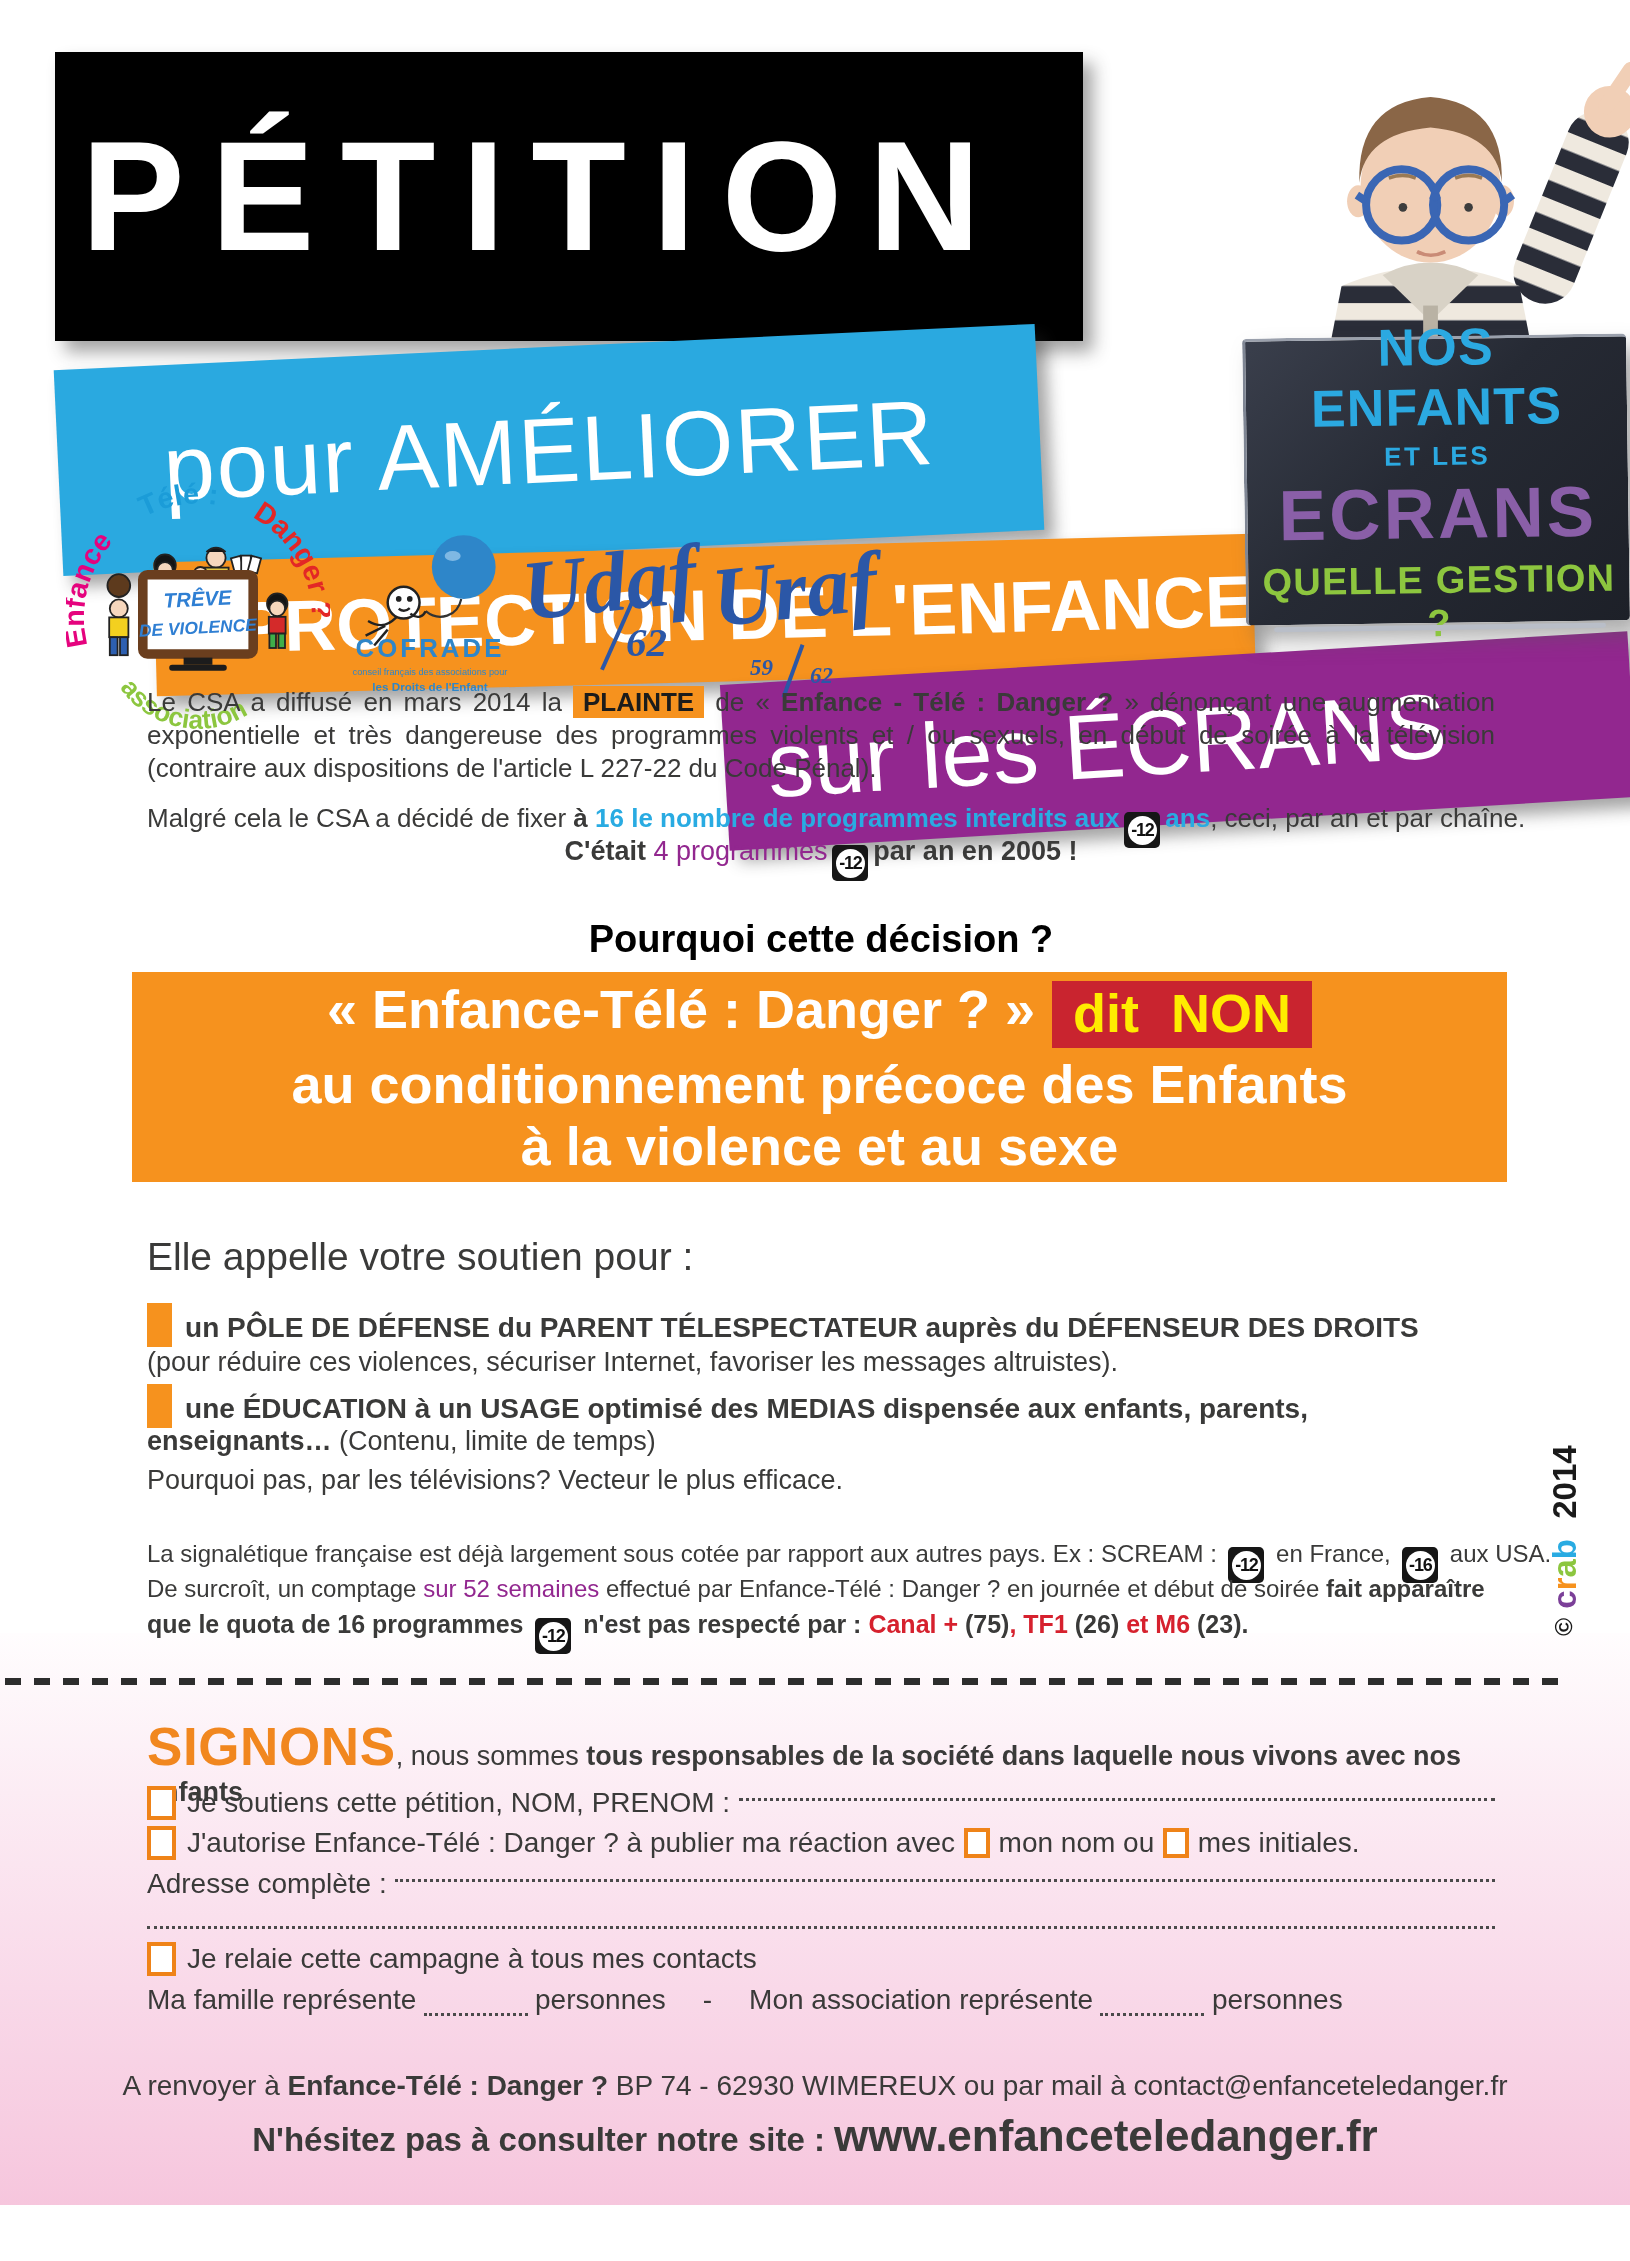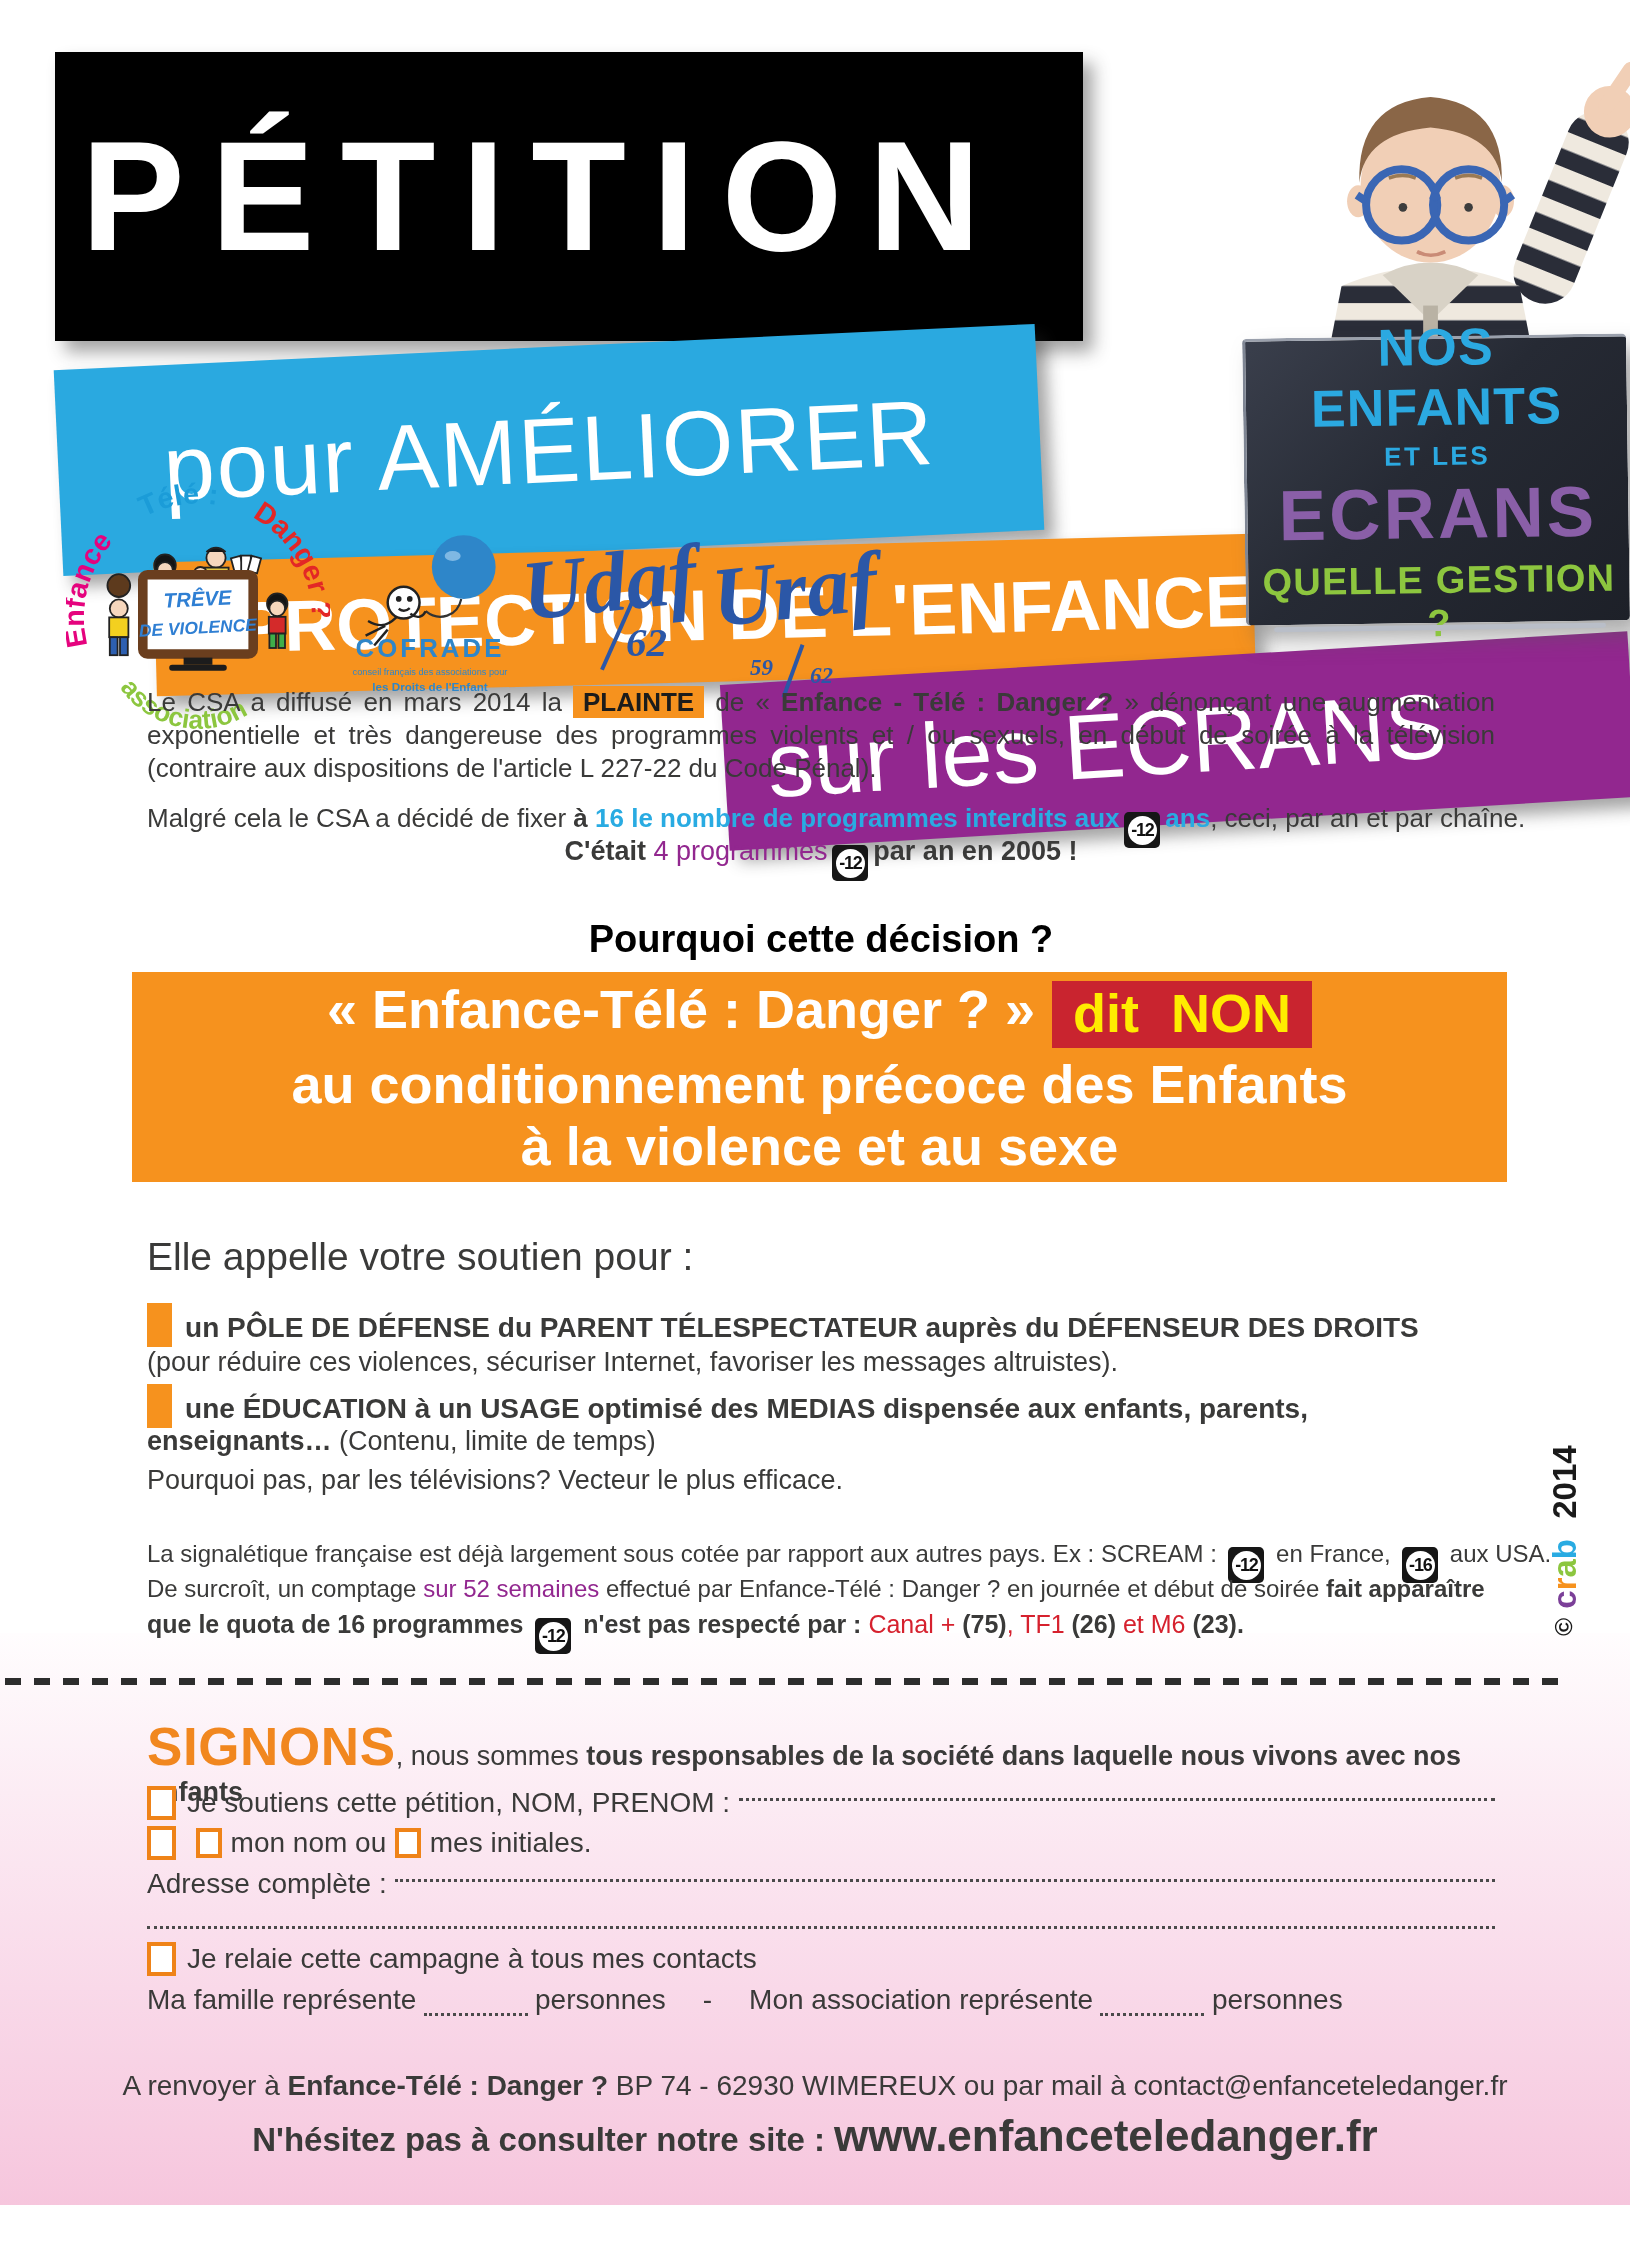--- a/index.html
+++ b/index.html
@@ -48,21 +48,21 @@
 
   
   .col{left:147px;width:1348px;}
   .p1{top:686px;font-size:26px;line-height:33px;text-align:justify;}
   .p2{top:803px;font-size:26px;white-space:nowrap;}
   .p3{top:836px;font-size:27px;font-weight:700;text-align:center;}
   .hl-orange{background:#f6921e;color:#1c1c1b;font-weight:700;padding:1.2px 9.8px;}
   .b{font-weight:700;}
   .blue{color:#29abe2;font-weight:700;}
   .purple{color:#92278f;font-weight:400;}
-  .red{color:#d6212e;font-weight:400;}
+  .red{color:#d6212e;font-weight:700;}
   .badge{display:inline-flex;align-items:center;justify-content:center;background:#161616;
          width:36px;height:36px;border-radius:4.9px;vertical-align:-8.6px;margin:0 4.9px;}
   .badge .in{width:29px;height:29px;border-radius:50%;background:#ffffff;display:flex;align-items:center;
              justify-content:center;font-weight:800;font-size:18px;letter-spacing:-1.2px;color:#111;}
 
   .decision{top:918px;font-size:38px;font-weight:700;color:#000000;text-align:center;}
 
   .oblock{left:132px;top:972px;width:1375px;height:210px;background:#f6921e;color:#fff;
           display:flex;flex-direction:column;align-items:center;justify-content:space-evenly;text-align:right;}
   .oblock .ln{font-size:54px;font-weight:800;line-height:1;white-space:nowrap;}
@@ -331,20 +331,21 @@
   </div>
 
   <div class="abs col row cb1">
     <span class="cb"></span>
     <span>Je soutiens cette pétition, NOM, PRENOM :</span>
     <span class="fill"></span>
   </div>
 
   <div class="abs col row cb2">
     <span class="cb"></span>
+    <span>J'autorise Enfance-Télé : Danger ? à publier ma réaction avec</span>
     <span class="cb small"></span>
     <span>mon nom ou</span>
     <span class="cb small"></span>
     <span>mes initiales.</span>
   </div>
 
   <div class="abs col row addr">
     <span>Adresse complète :</span>
     <span class="fill"></span>
   </div>

